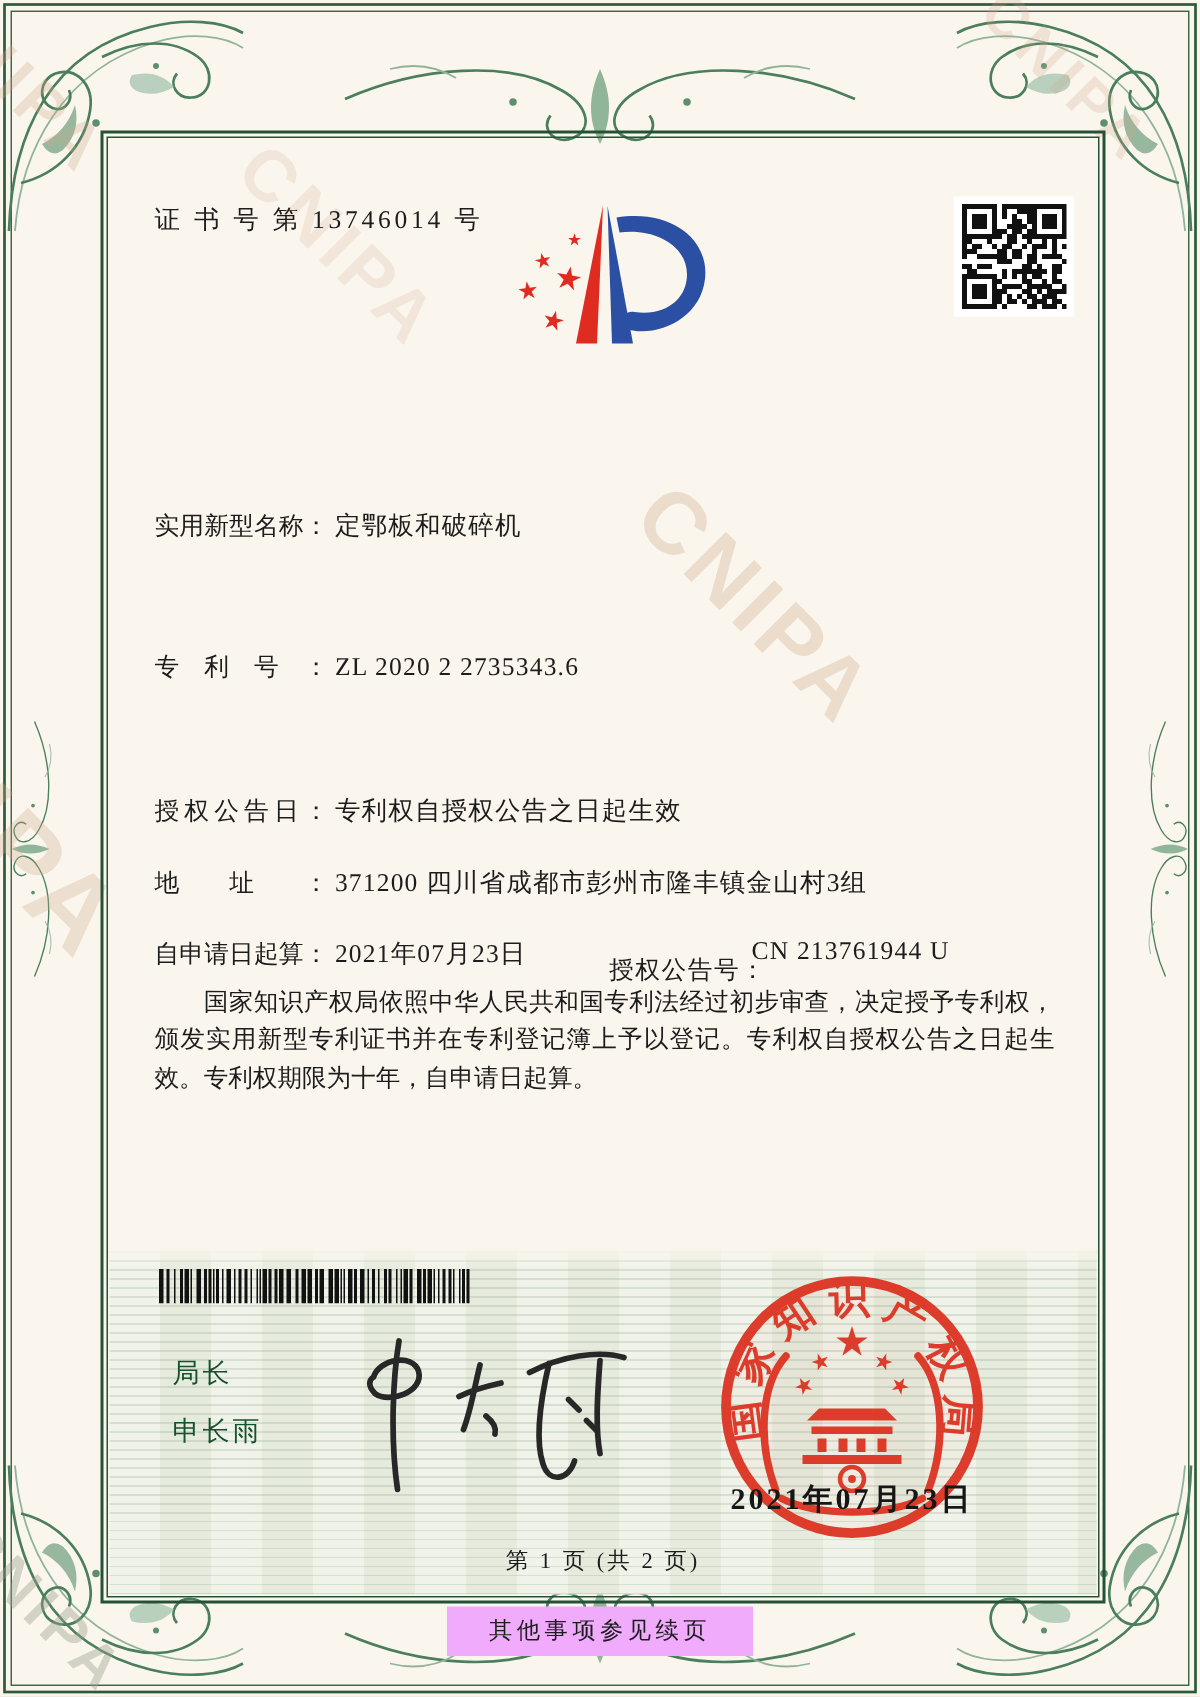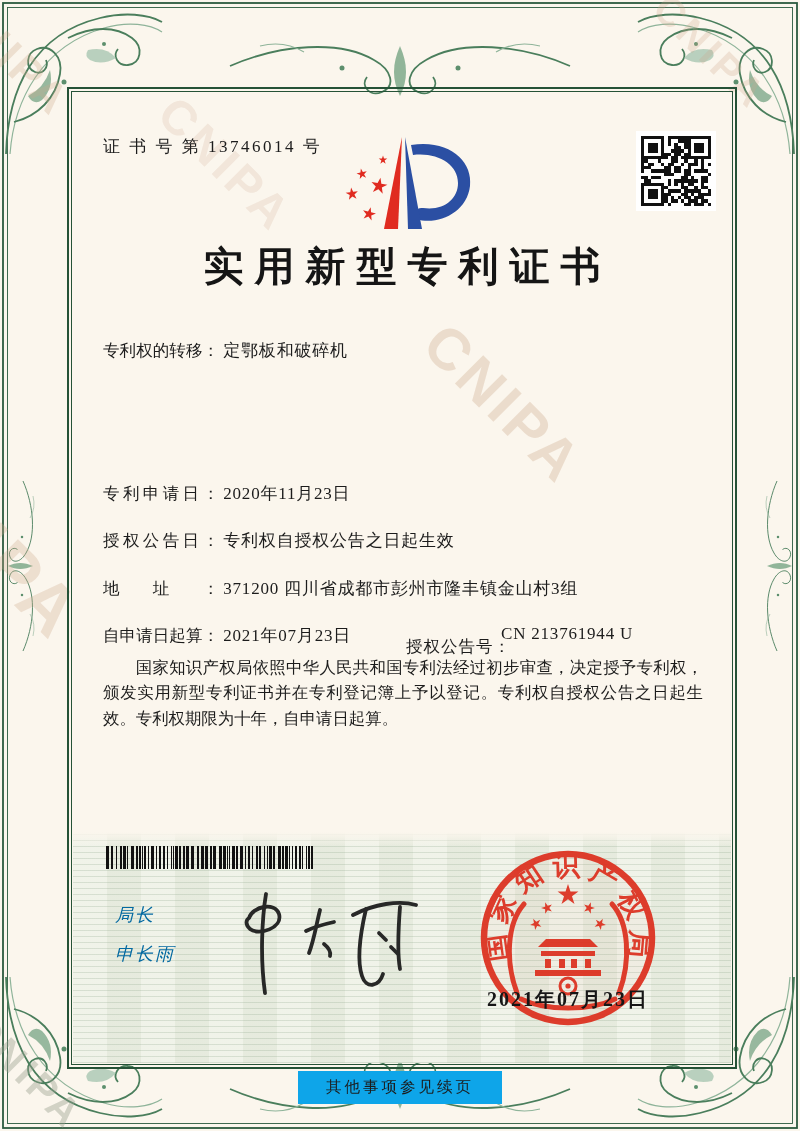--- a/index.html
+++ b/index.html
@@ -23,27 +23,27 @@
   .title{position:absolute;left:0;right:0;top:150px;text-align:center;font-size:40px;font-weight:bold;
          letter-spacing:11px;text-indent:11px;color:#151515;}
   .row{position:absolute;left:34px;height:26px;white-space:nowrap;font-size:17px;}
   .flabel{display:inline-block;width:116px;font-size:16.5px;text-align:justify;text-align-last:justify;vertical-align:baseline;}
   .flabel2{font-size:16.5px;letter-spacing:1px;margin-top:12px;}
   .fvalue{margin-left:0;letter-spacing:0.8px;}
   .paras{position:absolute;left:34px;width:600px;top:566px;font-size:16.4px;line-height:25.4px;text-align:justify;}
   .paras p{margin:0;text-indent:2em;}
   .barcode{position:absolute;left:37px;top:757px;width:216px;height:23px;fill:#111;}
   .director{position:absolute;left:46px;font-family:"Liberation Sans","DejaVu Sans",sans-serif;
-            font-size:18px;letter-spacing:2px;color:#0369a1;font-style:italic;}
+            font-size:18px;letter-spacing:2px;color:#14532d;}
   .sig{position:absolute;left:156px;top:792px;z-index:3;}
   .seal{position:absolute;left:384px;top:734px;z-index:3;mix-blend-mode:multiply;}
   .sealdate{position:absolute;left:399px;top:897px;width:200px;text-align:center;z-index:4;
             font-size:20px;font-weight:600;letter-spacing:2px;color:#161616;}
   .pageinfo{position:absolute;left:0;right:0;top:942px;text-align:center;font-size:15px;letter-spacing:2px;z-index:3;}
-  .note{position:absolute;left:50%;transform:translateX(-50%);top:1071px;background:#0ea5e9;
+  .note{position:absolute;left:50%;transform:translateX(-50%);top:1071px;background:#f0abfc;
         padding:6px 28px;font-size:15.5px;letter-spacing:3px;z-index:3;white-space:nowrap;}
 </style>
 </head>
 <body>
 
 <div class="page">
 
   <svg class="deco" width="800" height="1131" viewBox="0 0 800 1131">
     <defs>
       <g id="corner" stroke="#4a7e5c" fill="none" stroke-width="1.8">
@@ -361,29 +361,28 @@
         <path d="M86,4 L103,96 L89,96 Z" fill="#2b4fa3"></path>
         <g fill="#e02b20">
           <use href="#star5" transform="translate(64,27) scale(4.5)"></use>
           <use href="#star5" transform="translate(43,41) scale(5.5) rotate(-12)"></use>
           <use href="#star5" transform="translate(60,53) scale(8.5) rotate(10)"></use>
           <use href="#star5" transform="translate(33,61) scale(6.5) rotate(-8)"></use>
           <use href="#star5" transform="translate(50,81) scale(7) rotate(14)"></use>
         </g>
       </svg>
 
-      <div class="title">实用新型专利证书</div>
 
       <div class="row" style="top:250px">
-        <span class="flabel">专利权的转移：</span>
+        <span class="flabel">实用新型名称：</span>
         <span class="fvalue">定鄂板和破碎机</span>
       </div>
-      <div class="row" style="top:393px">
-        <span class="flabel">专利申请日：</span>
-        <span class="fvalue">2020年11月23日</span>
+      <div class="row" style="top:345px">
+        <span class="flabel">专利号：</span>
+        <span class="fvalue">ZL 2020 2 2735343.6</span>
       </div>
       <div class="row" style="top:440px">
         <span class="flabel">授权公告日：</span>
         <span class="fvalue">专利权自授权公告之日起生效</span>
       </div>
       <div class="row" style="top:488px">
         <span class="flabel">地址：</span>
         <span class="fvalue">371200 四川省成都市彭州市隆丰镇金山村3组</span>
       </div>
       <div class="row" style="top:535px">
@@ -500,17 +499,18 @@
           <g stroke="#dc2f1e" stroke-width="5" fill="none" stroke-linecap="round">
             <path d="M64,170 C52,138 54,100 71,81"></path>
             <path d="M166,170 C178,138 176,100 159,81"></path>
             <path d="M68,176 C92,188 138,188 162,176"></path>
           </g>
         </g>
       </svg>
 
       <div class="sealdate">2021年07月23日</div>
 
+      <div class="pageinfo">第 1 页 (共 2 页)</div>
     </div>
   </div>
 
   <div class="note">其他事项参见续页</div>
 </div>
 
 </body></html>

